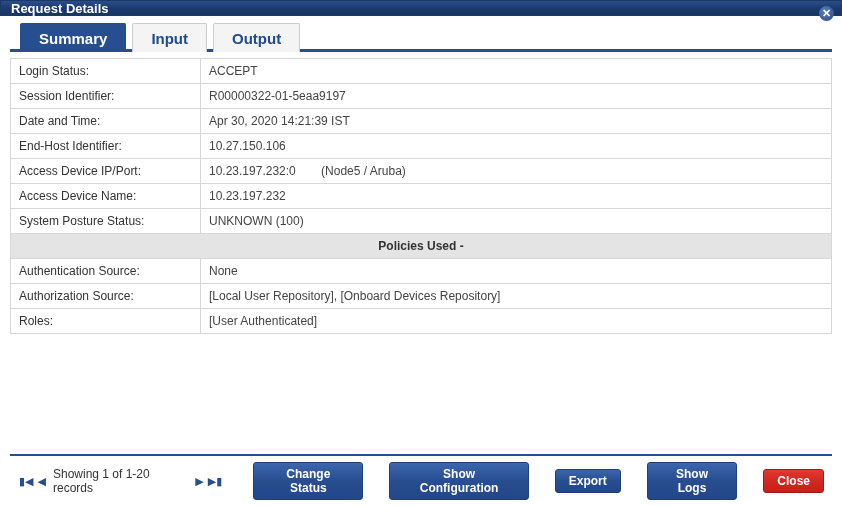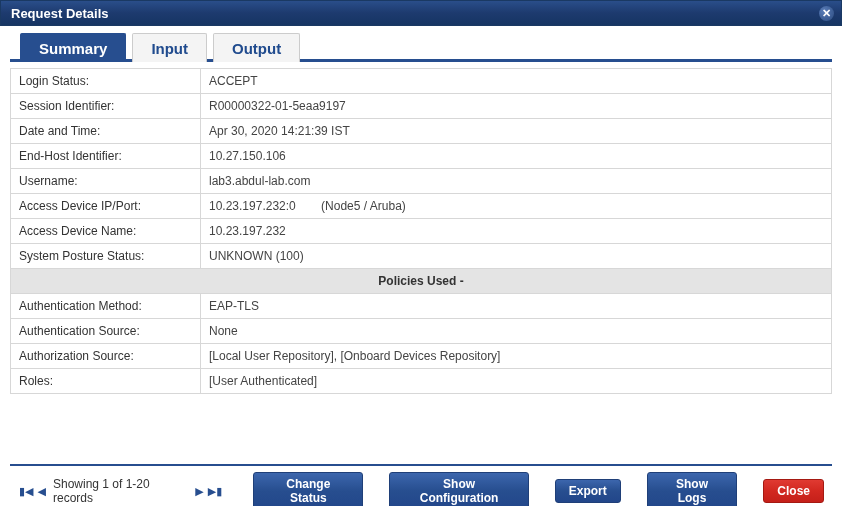--- a/index.html
+++ b/index.html
@@ -5,21 +5,21 @@
   * { box-sizing: border-box; margin: 0; padding: 0; }
   body {
     font-family: Verdana, Arial, sans-serif;
     font-size: 12px;
     background: #fff;
     width: 842px;
     height: 506px;
     overflow: hidden;
   }
   .titlebar {
-    height: 26px;
+    height: 16px;
     background: linear-gradient(to bottom, #2a4e8a 0%, #1d3a6e 50%, #163563 100%);
     color: #fff;
     font-weight: bold;
     font-size: 13px;
     padding: 0 10px;
     display: flex;
     align-items: center;
     position: relative;
     border: 1px solid #1a3963;
   }
@@ -181,44 +181,36 @@
         </tr>
         <tr>
           <td class="label">Date and Time:</td>
           <td>Apr 30, 2020 14:21:39 IST</td>
         </tr>
         <tr>
           <td class="label">End-Host Identifier:</td>
           <td>10.27.150.106</td>
         </tr>
         <tr>
-          <td class="label">Username:</td>
-          <td>lab3.abdul-lab.com</td>
-        </tr>
-        <tr>
           <td class="label">Access Device IP/Port:</td>
           <td>
             <span>10.23.197.232:0</span>
             <span class="node-extra">(Node5 / Aruba)</span>
           </td>
         </tr>
         <tr>
           <td class="label">Access Device Name:</td>
           <td>10.23.197.232</td>
         </tr>
         <tr>
           <td class="label">System Posture Status:</td>
           <td>UNKNOWN (100)</td>
         </tr>
         <tr>
           <td class="section" colspan="2">Policies Used -</td>
-        </tr>
-        <tr>
-          <td class="label">Authentication Method:</td>
-          <td>EAP-TLS</td>
         </tr>
         <tr>
           <td class="label">Authentication Source:</td>
           <td>None</td>
         </tr>
         <tr>
           <td class="label">Authorization Source:</td>
           <td>[Local User Repository], [Onboard Devices Repository]</td>
         </tr>
         <tr>

